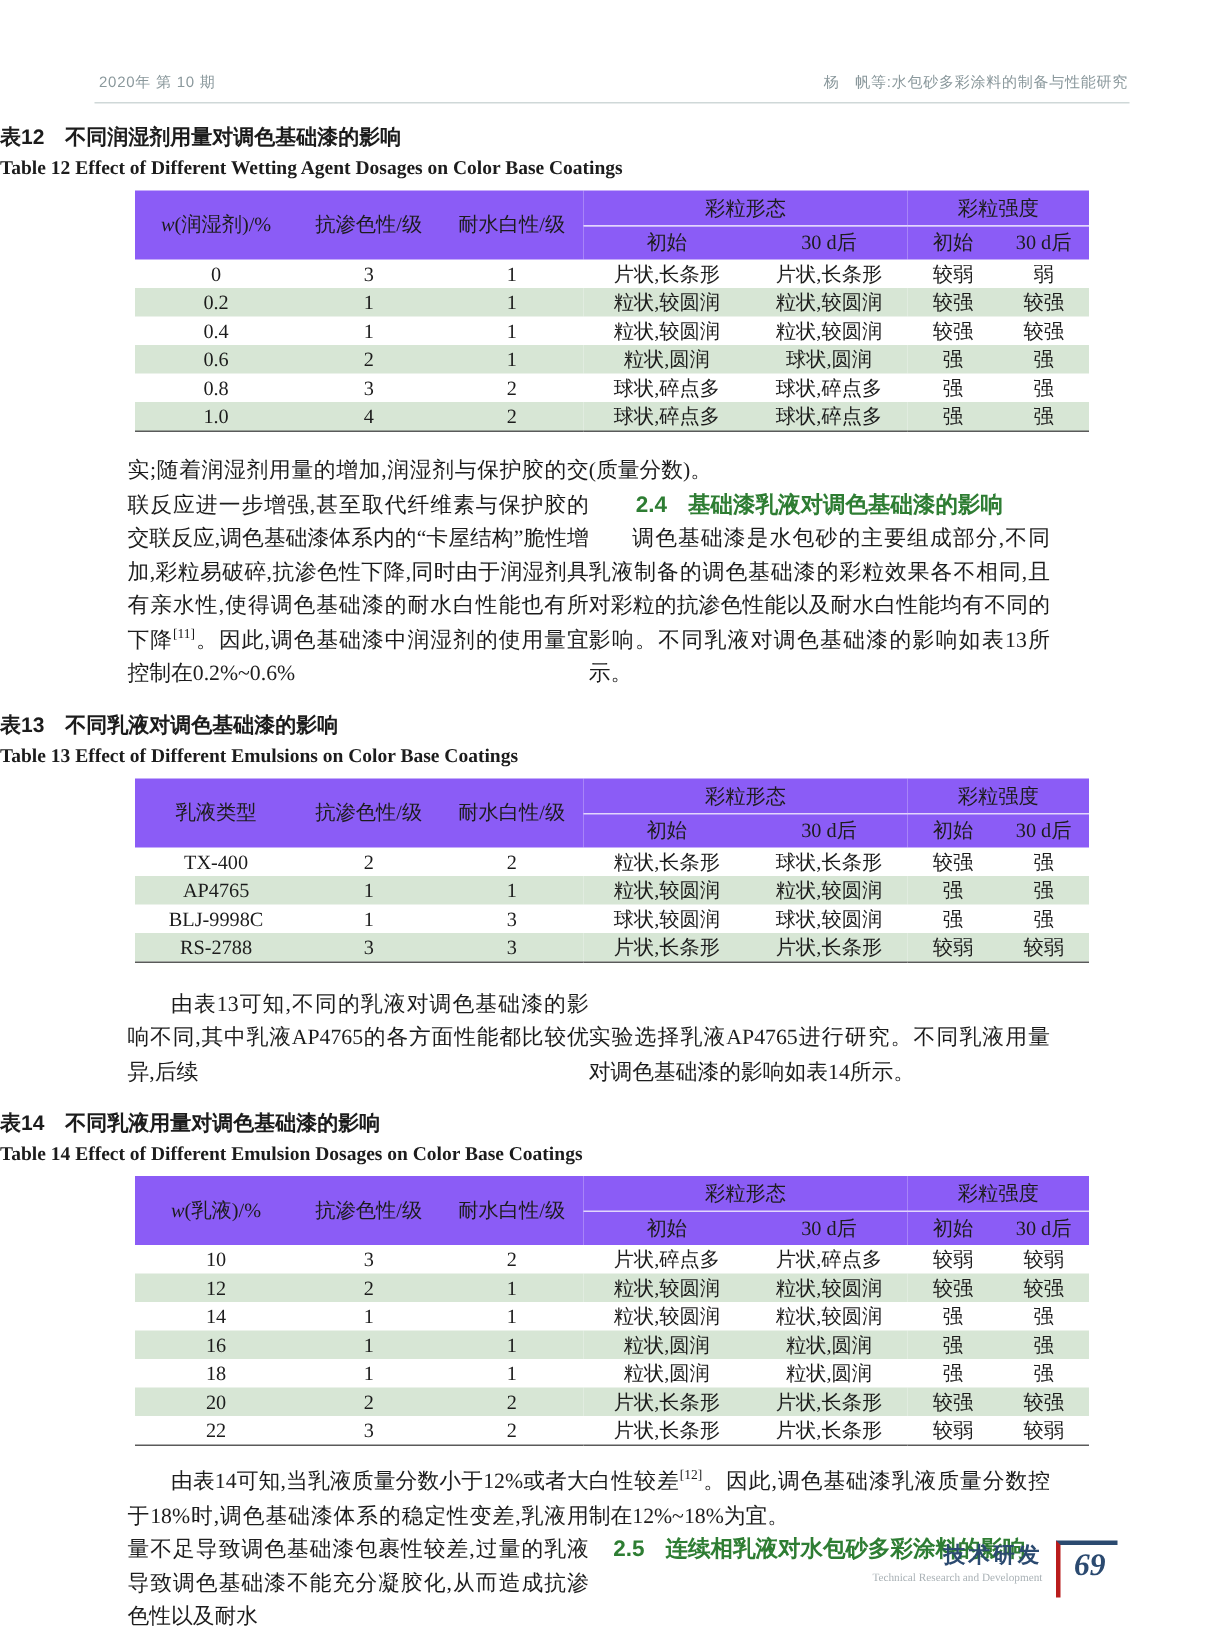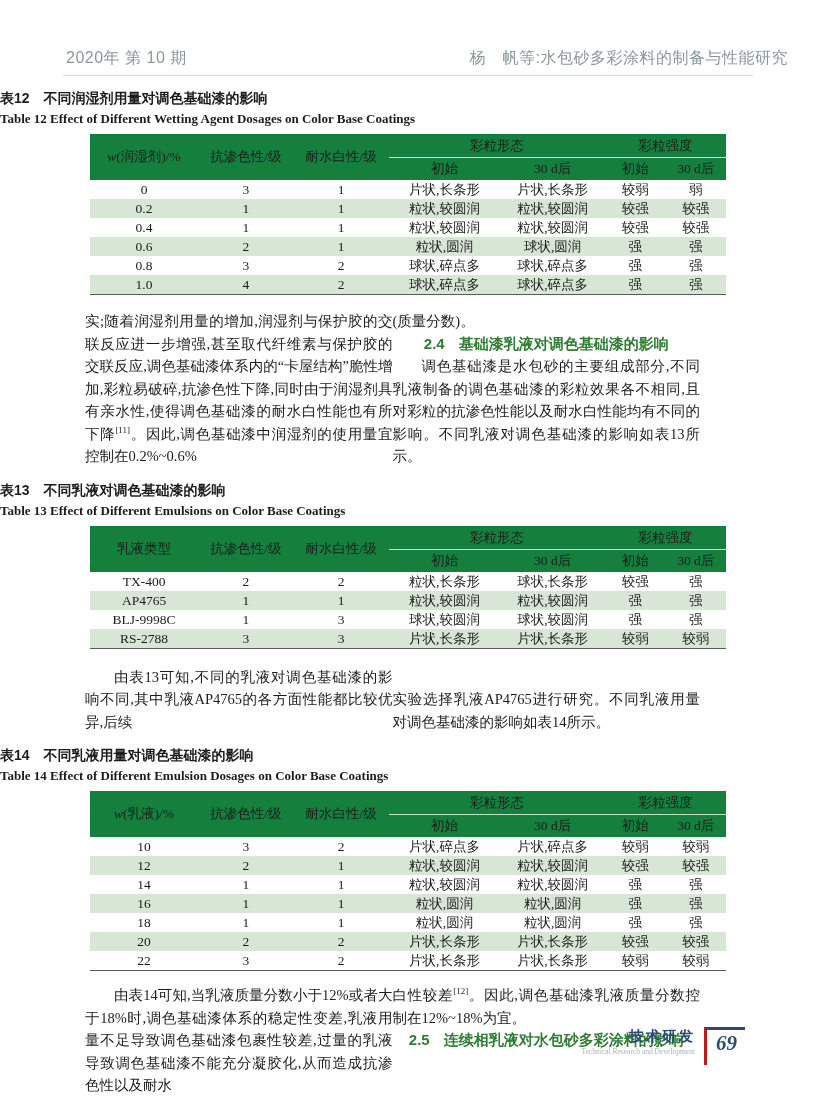--- a/index.html
+++ b/index.html
@@ -5,37 +5,37 @@
   * { margin:0; padding:0; box-sizing:border-box; }
   html,body { background:#fff; }
   body {
     width:816px; height:1099px; position:relative; overflow:hidden;
     font-family:"Liberation Serif","DejaVu Serif",serif;
     color:#1c1c1c;
   }
   
   .page-header {
     display:flex; justify-content:space-between; align-items:flex-end;
-    padding:48px 28px 6px 66px; font-size:16px; letter-spacing:.5px;
+    padding:48px 64px 6px 66px; font-size:10px; letter-spacing:.5px;
     color:#8a989c; font-family:"Liberation Sans","DejaVu Sans",sans-serif;
   }
   .header-rule { margin:0 63px; border-bottom:1px solid #cfd8d8; }
 
   
   .tbl-caption { text-align:left; margin-top:14px; }
   .cap-cn { font-size:14px; font-weight:bold; font-family:"Liberation Sans","DejaVu Sans",sans-serif; }
   .cap-en { font-size:13px; font-weight:bold; font-family:"Liberation Serif","DejaVu Serif",serif; margin-top:3px; }
 
   
   table {
     width:636px; margin:7px auto 0; border-collapse:collapse;
     font-size:13.5px; border-bottom:1.5px solid #5a5a5a;
     font-family:"Liberation Serif","DejaVu Serif",serif;
   }
-  thead { background:#15803d; }
+  thead { background:#8b5cf6; }
   th { font-weight:normal; text-align:center; vertical-align:middle; line-height:16px; padding:3px 2px; }
   th.grp { border-bottom:1px solid rgba(255,255,255,.75); padding:4px 2px 3px; }
   td { text-align:center; line-height:15px; padding:2px; }
   tbody tr:nth-child(even) { background:#d7e6d5; }
   .hd-it { font-style:italic; font-family:"Liberation Serif",serif; }
 
   
   .cols { display:flex; justify-content:space-between; padding:0 116px 0 85px; }
   .col { width:327px; font-size:14.5px; line-height:22.5px; text-align:justify; }
   .indent { text-indent:2em; }

